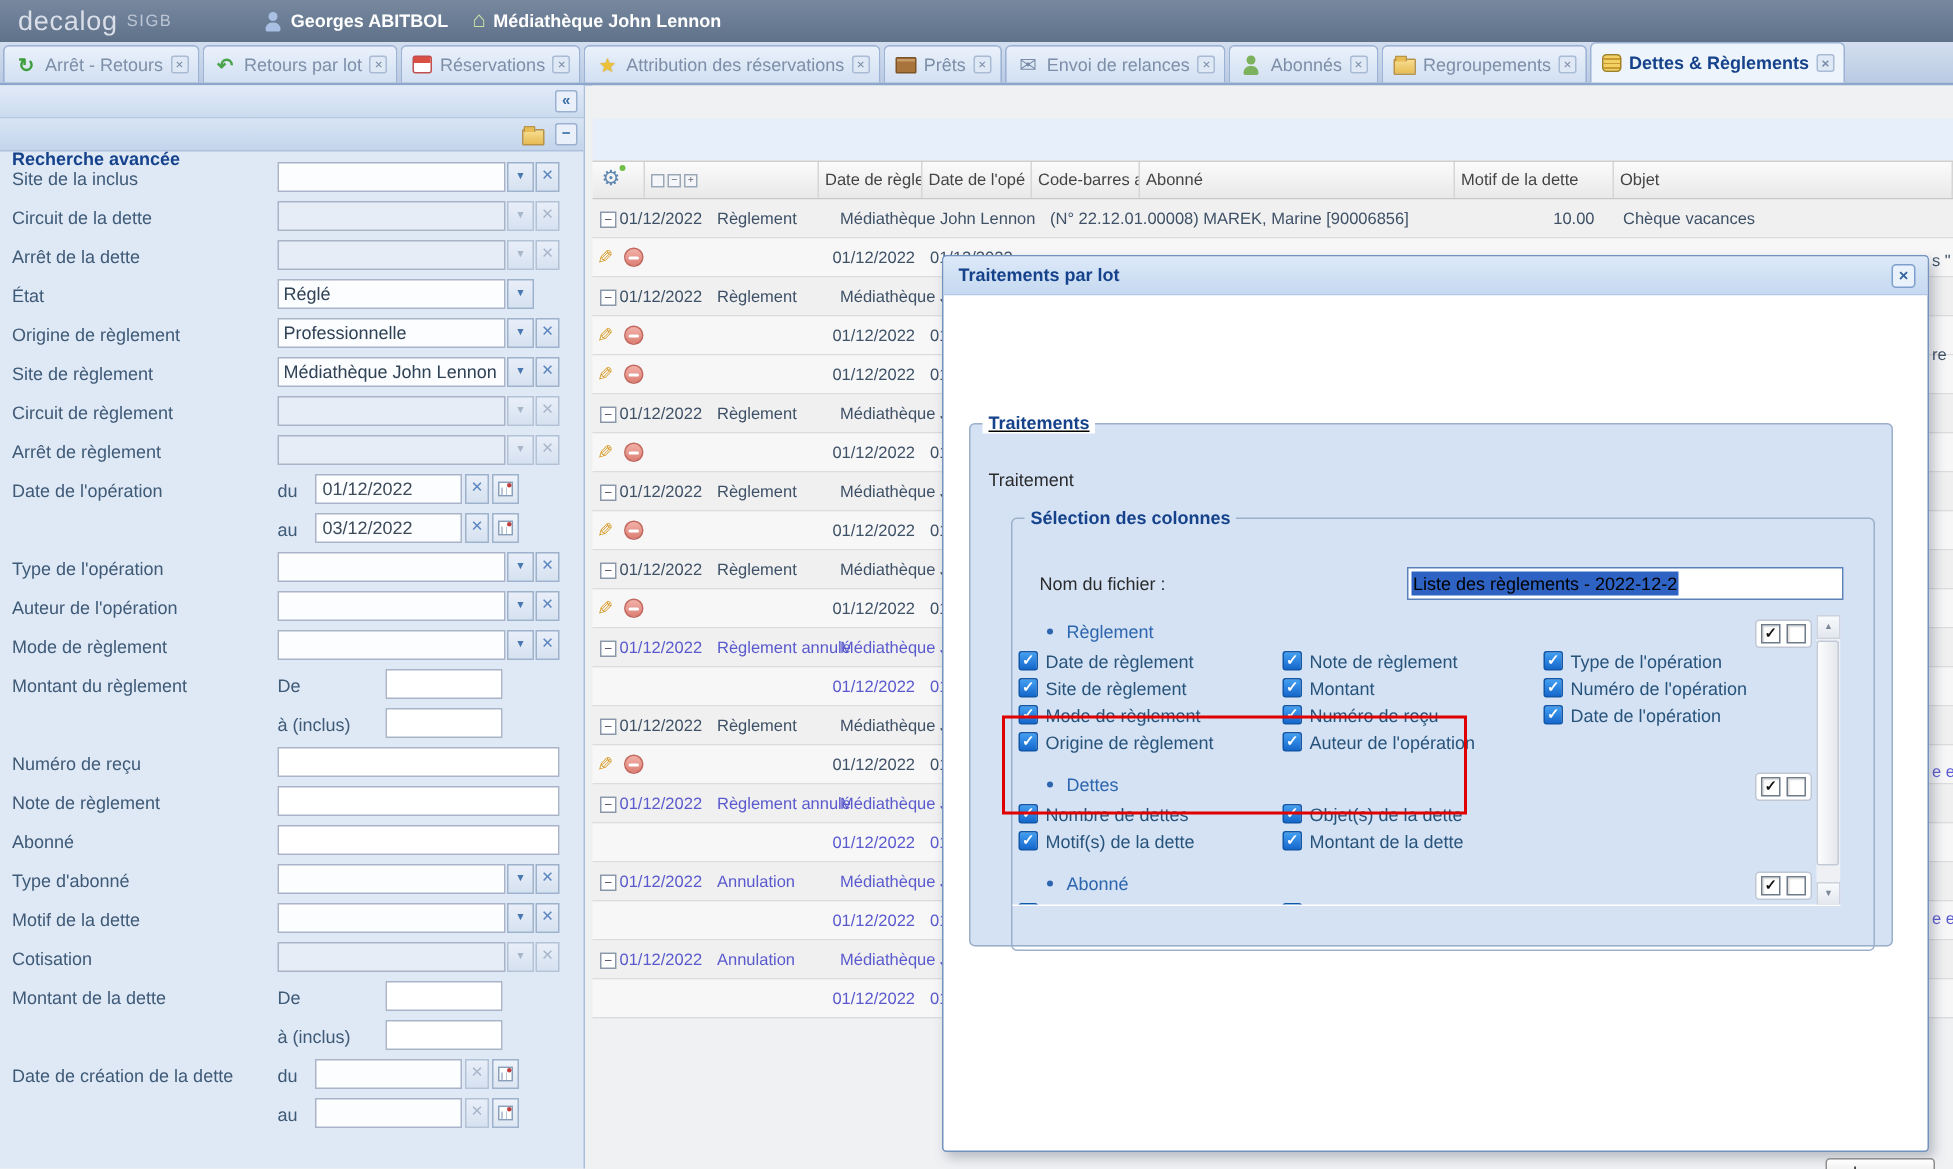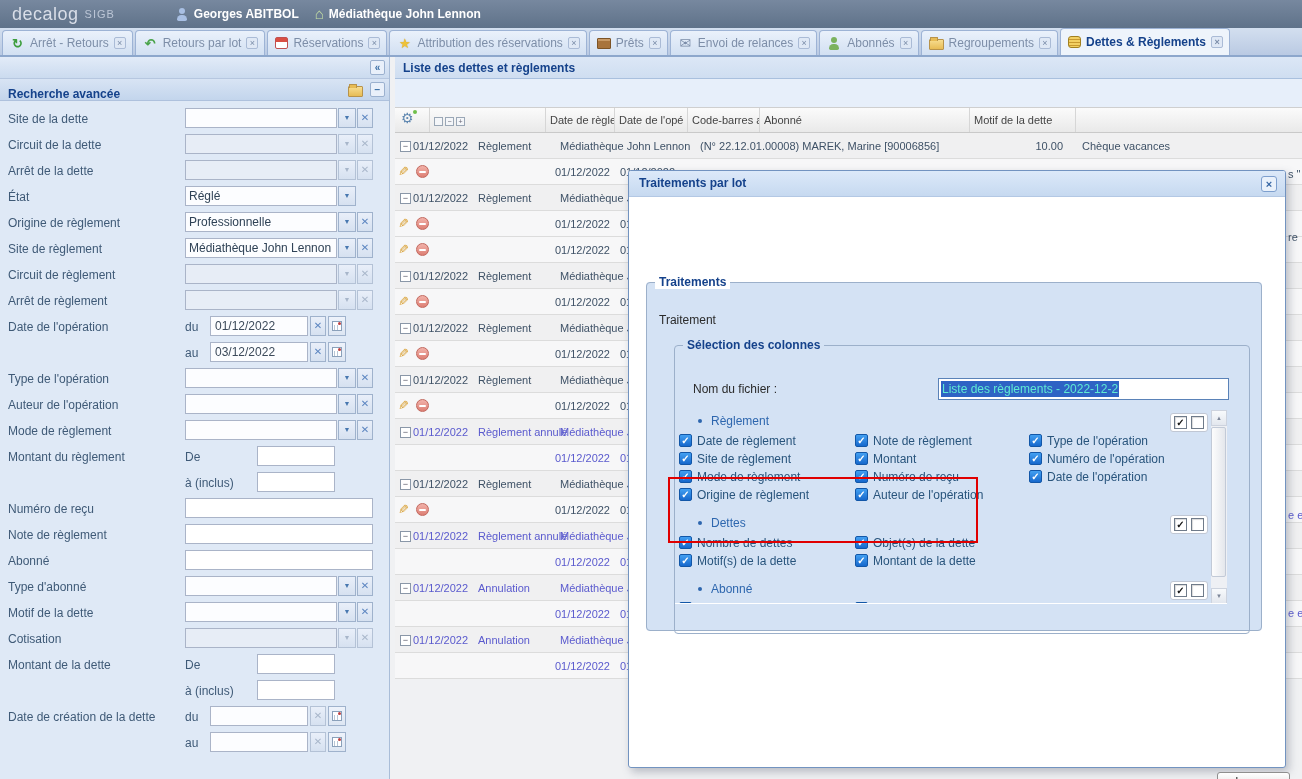--- a/index.html
+++ b/index.html
@@ -36,21 +36,21 @@
   .ti-cal::before { content:""; position:absolute; left:0; top:0; right:0; height:4px; background:#d94f43; }
   .ti-books{ width:14px; height:11px; background:#a8743c; border:1px solid #7d5426; border-radius:1px; box-shadow:inset 0 2px 0 #c89a66;}
   .ti-folder{ width:15px; height:11px; background:linear-gradient(#f7dd90,#e7bc55); border:1px solid #b8934a; border-radius:1px; position:relative; margin-top:2px;}
   .ti-folder::before{ content:""; position:absolute; left:0; top:-3px; width:6px; height:3px; background:#e7bc55; border:1px solid #b8934a; border-bottom:none; border-radius:1px 1px 0 0;}
   .ti-coins{ width:13px; height:12px; background:repeating-linear-gradient(#f2d063 0 2px,#c89a30 2px 3px); border:1px solid #a2811f; border-radius:3px;}
 
   
   #leftpanel { position:absolute; left:0; top:57px; width:390px; height:722px; background:#dfe9f6; border-right:1px solid #a9bdd8;}
   .panel-bar { position:relative; height:22px; background:linear-gradient(#e2ebf8,#cbdbef); border-bottom:1px solid #b6c7e0; }
   .panel-bar2 { position:relative; height:22px; background:linear-gradient(#d8e4f4,#c3d5ec); border-bottom:1px solid #aec1dd; }
-  .panel-title { position:absolute; left:8px; top:8px; color:#15428b; font-weight:bold; font-size:12px; }
+  .panel-title { position:absolute; left:8px; top:20px; color:#15428b; font-weight:bold; font-size:12px; }
   .sq-btn { position:absolute; width:15px; height:15px; top:3px; background:#e9f0fa; border:1px solid #9bb1cf; border-radius:2px;
     color:#3a6ea5; font-size:10px; line-height:13px; text-align:center; font-weight:bold; }
   #fields { position:absolute; left:0; top:49px; width:390px; }
   .frow { position:relative; height:26px; }
   .flabel { position:absolute; left:8px; top:6px; color:#3f5a77; font-size:12px; white-space:nowrap;}
   .fprefix { position:absolute; left:185px; top:6px; color:#3f5a77; font-size:12px;}
   .combo-input { position:absolute; left:185px; top:2px; width:152px; height:20px; background:#fcfdff; border:1px solid #aab4c8;
     font-size:12px; color:#2f4256; padding:2px 3px; white-space:nowrap; overflow:hidden;}
   .trigger { position:absolute; top:2px; width:18px; height:20px; background:linear-gradient(#e9eff9,#d6e1f0);
     border:1px solid #9fb2cc; color:#4878b0; font-size:7px; text-align:center; line-height:18px;}
@@ -109,30 +109,30 @@
   #modal-title { position:absolute; left:10px; top:5px; color:#15428b; font-weight:bold; font-size:12px;}
   #modal-close { position:absolute; right:8px; top:5px; width:16px; height:16px; background:#e9f1fb; border:1px solid #7d9fce;
     border-radius:3px; color:#3465a4; font-size:11px; font-weight:bold; text-align:center; line-height:14px;}
   fieldset.fs { position:absolute; border:1px solid #9cb0ca; border-radius:4px; }
   fieldset.fs legend { color:#15428b; font-weight:bold; font-size:12px; padding:0 4px; margin-left:8px;}
   #fs-info { left:17px; top:30px; width:616px; height:56px; background:#fff;}
   .info-circle { position:absolute; left:12px; top:14px; width:15px; height:15px; border-radius:50%;
     background:linear-gradient(#6ba0d8,#2e66a8); color:#fff; font-family:"Liberation Serif",serif; font-style:italic;
     font-weight:bold; font-size:11px; text-align:center; line-height:15px;}
   #info-text { position:absolute; left:34px; top:15px; color:#333; font-size:12px;}
-  #fs-trait { left:17px; top:104px; width:616px; height:356px; background:#d4e2f4;}
+  #fs-trait { left:17px; top:104px; width:616px; height:356px; background:#d4e2f4;text-decoration:underline;}
   #trait-label { position:absolute; left:12px; top:24px; color:#2b2b2b; font-size:12px;}
   #trait-select { position:absolute; left:115px; top:19px; width:478px; height:22px; background:#fff; border:1px solid #7f9db9;}
   #trait-select .val { position:absolute; left:5px; top:4px; color:#222; font-size:12px;}
   #trait-select .trg { position:absolute; right:0; top:0; width:18px; height:20px;
     background:linear-gradient(#e4edf9,#cfdff1); border-left:1px solid #aebed4; color:#4a7ab5; font-size:7px; text-align:center; line-height:19px;}
   #fs-cols { left:27px; top:49px; width:576px; height:296px; }
   #fn-label { position:absolute; left:18px; top:30px; color:#2b2b2b; font-size:12px;}
   #fn-input { position:absolute; left:263px; top:26px; width:291px; height:22px; background:#fff; border:1px solid #5a82b8; padding:3px 2px;}
-  #fn-input span { background:#2e63c4; color:#5eead4; font-size:12px; padding:1px 1px;}
+  #fn-input span { background:#2e63c4; color:#000000; font-size:12px; padding:1px 1px;}
   #cb-list { position:absolute; left:0px; top:58px; width:552px; height:194px; border-bottom:1px solid #fff; overflow:hidden;}
   .bullet-row { position:absolute; font-size:12px; color:#2d66ae; }
   .bullet-dot { position:absolute; left:-13px; top:5px; width:4px; height:4px; background:#2d66ae; border-radius:50%;}
   .cb-item { position:absolute; height:14px; }
   .bluecb { position:absolute; left:0; top:0; width:13px; height:13px; border-radius:2px;
     background:linear-gradient(#43a0f2,#1668cc); border:1px solid #1257a8; color:#fff; font-size:10px; line-height:12px; text-align:center; font-weight:bold;}
   .cb-label { position:absolute; left:18px; top:0px; color:#28547c; font-size:12px; white-space:nowrap;}
   .selall { position:absolute; width:38px; height:19px; background:#fff; border:1px solid #c0c7d4; border-radius:3px; }
   .classic-cb { position:absolute; top:2px; width:13px; height:13px; background:#fff; border:1px solid #6f7b8a;
     box-shadow:inset 1px 1px 1px rgba(0,0,0,.15); font-size:10px; line-height:11px; text-align:center; color:#111; font-weight:bold;}
@@ -218,21 +218,21 @@
   <div class="panel-bar">
     <span class="sq-btn" style="right:4px;">«</span>
   </div>
   <div class="panel-bar2">
     <span class="panel-title">Recherche avancée</span>
     <span class="ti-folder" style="position:absolute; right:26px; top:5px;"></span>
     <span class="sq-btn" style="right:4px;">−</span>
   </div>
   <div id="fields">
       <div class="frow">
-        <span class="flabel">Site de la dette</span>
+        <span class="flabel">Site de la inclus</span>
         <div class="combo-input"></div>
         <span class="trigger" style="left: 338px;">▼</span>
         <span class="clear-btn" style="left: 357px;">✕</span>
       </div>
       <div class="frow disabled">
         <span class="flabel">Circuit de la dette</span>
         <div class="combo-input"></div>
         <span class="trigger" style="left: 338px;">▼</span>
         <span class="clear-btn" style="left: 357px;">✕</span>
       </div>
@@ -368,32 +368,30 @@
         <div class="datefield"></div>
         <span class="clear-btn" style="left: 310px;">✕</span>
         <span class="cal-btn" style="left: 328px;">
           <span class="cal-glyph"></span>
         </span>
       </div>
     </div>
 </div>
 
 <div id="main">
-  <div id="main-titlebar">
-    <span id="main-title">Liste des dettes et règlements</span>
-  </div>
   <div id="main-toolbar"></div>
   <div id="thead">
       <div class="hcell" style="width: 35px;"><span class="gear">⚙</span></div>
       <div class="hcell" style="width: 116px;"><span class="mini-sq"></span><span class="mini-sq">−</span><span class="mini-sq">+</span></div>
       <div class="hcell" style="width: 69px;"><span>Date de règle</span></div>
       <div class="hcell" style="width: 73px;"><span>Date de l'opé</span></div>
       <div class="hcell" style="width: 72px;"><span>Code-barres ab</span></div>
       <div class="hcell" style="width: 210px;"><span>Abonné</span></div>
       <div class="hcell" style="width: 106px;"><span>Motif de la dette</span></div>
+      <div class="hcell" style="width: 226px;"><span>Objet</span></div>
     </div>
   <div id="tbody">
       <div class="trow group">
         <span class="expand-box">−</span>
         <span class="tcell" style="left: 18px;">01/12/2022</span>
         <span class="tcell" style="left: 83px;">Règlement</span>
         <span class="tcell" style="left: 165px;">Médiathèque John Lennon</span>
         <span class="tcell" style="left: 305px;">(N° 22.12.01.00008) MAREK, Marine [90006856]</span>
         <span class="tcell" style="left: 588px; width: 80px; text-align: right;">10.00</span>
         <span class="tcell" style="left: 687px;">Chèque vacances</span>

